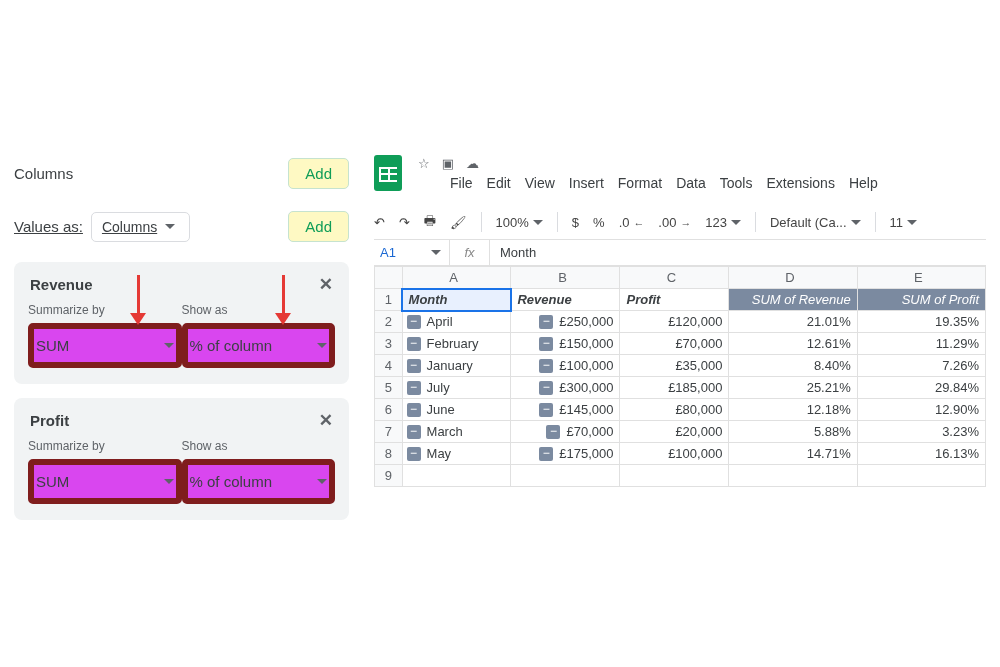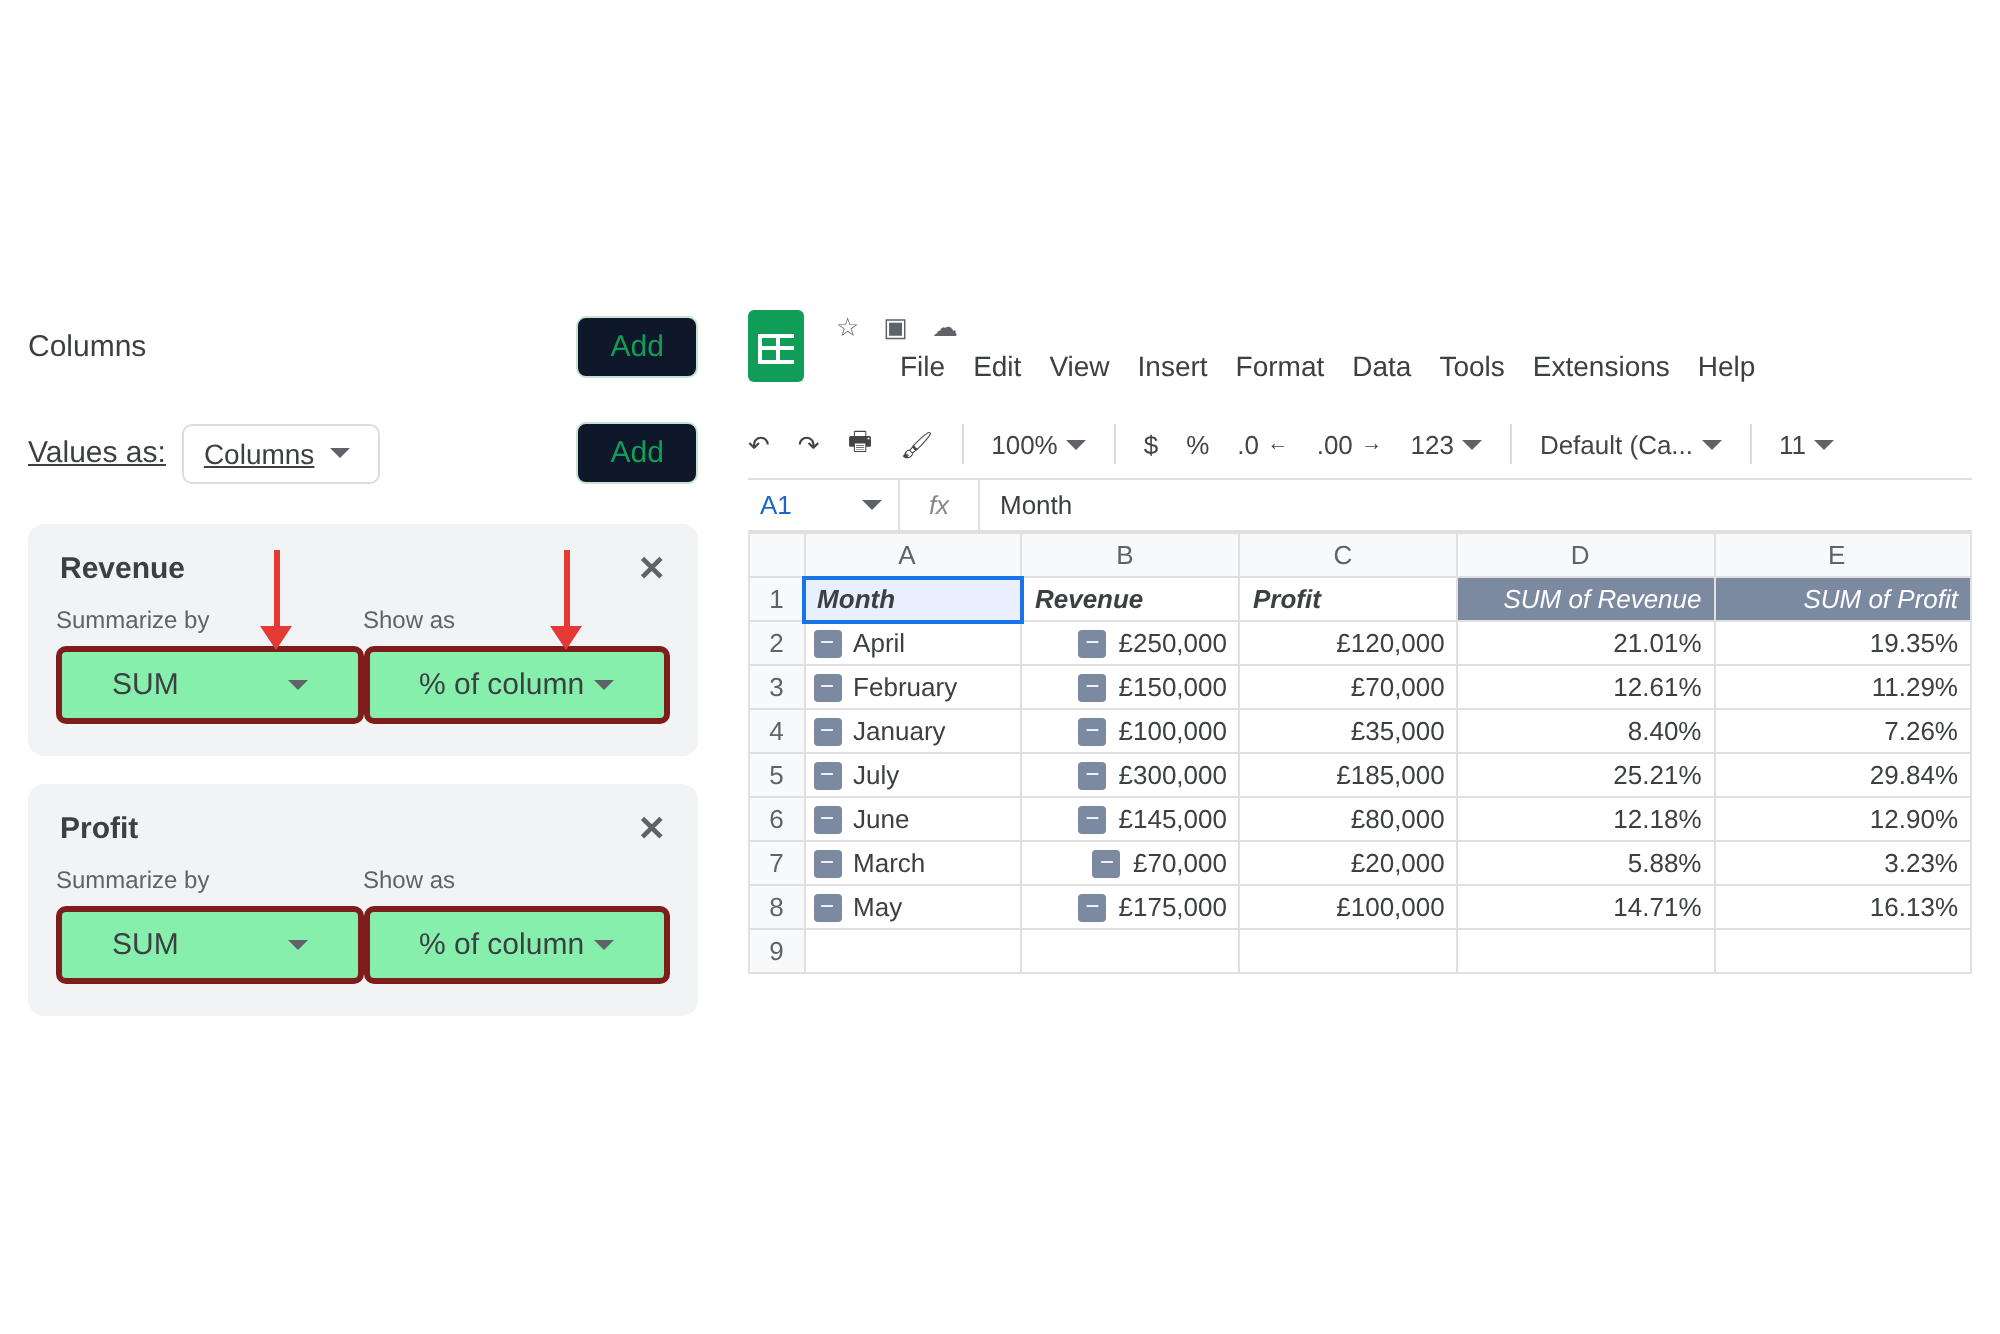--- a/index.html
+++ b/index.html
@@ -28,21 +28,21 @@
     padding: 2px 0;
   }
   .row-head .lbl { font-size: 15px; color:#3c4043; }
   .add-btn {
     border:1px solid #c6e3cf;
     border-radius:5px;
     color:#0f9d58;
     font-size:15px;
     font-weight:500;
     padding:6px 16px;
-    background:#0f172a;
+    background:#fef9c3;
     cursor:pointer;
   }
   .valuesas {
     display:flex;
     align-items:center;
     gap:8px;
     text-decoration:underline;
   }
   .select-mini {
     border:1px solid #dadce0;
@@ -88,24 +88,24 @@
   }
   .col {
     flex:1;
   }
   .col-lbl {
     font-size:12px;
     color:#5f6368;
     margin-bottom:6px;
   }
   .select-box {
-    border:3px solid #7f1d1d;
+    border:6px solid #7f1d1d;
     border-radius:5px;
-    background:#86efac;
-    padding:8px 25px;
+    background:#d946ef;
+    padding:8px 2px;
     display:flex;
     align-items:center;
     justify-content:space-between;
     font-size:15px;
     cursor:pointer;
   }
   
   .arrow {
     position:absolute;
     width:16px;

